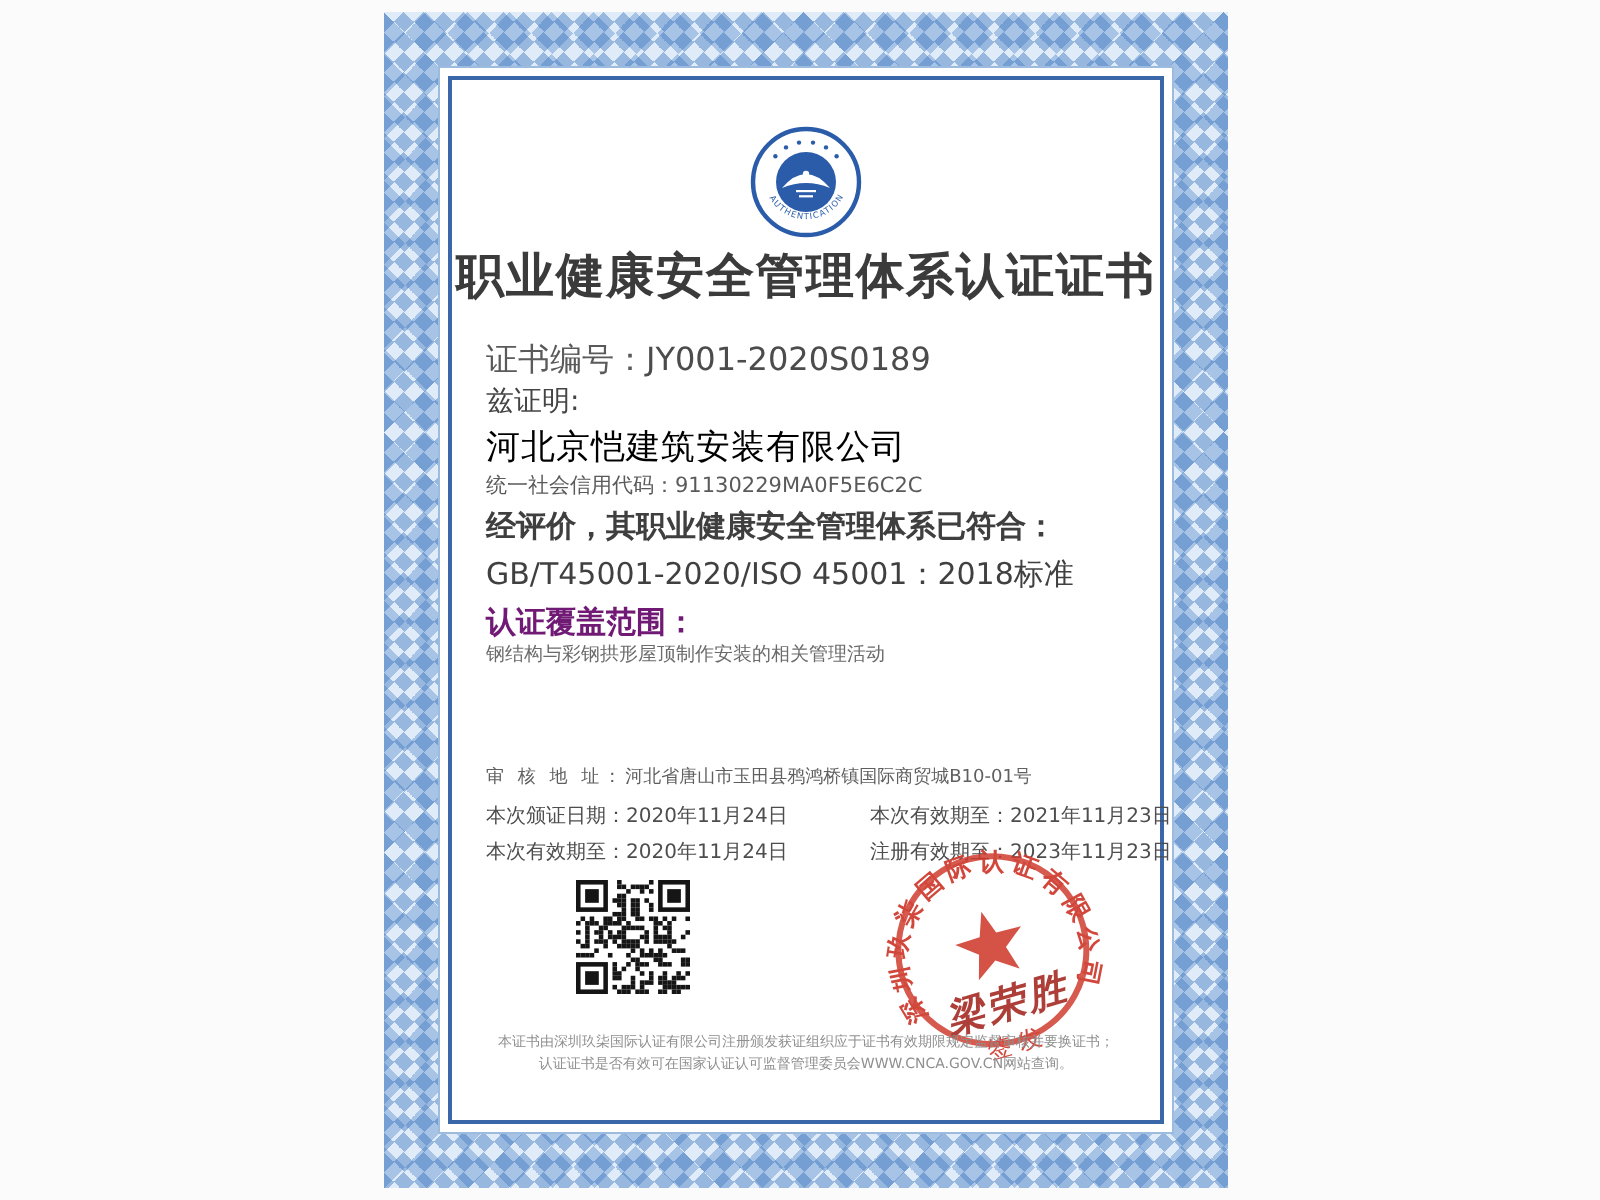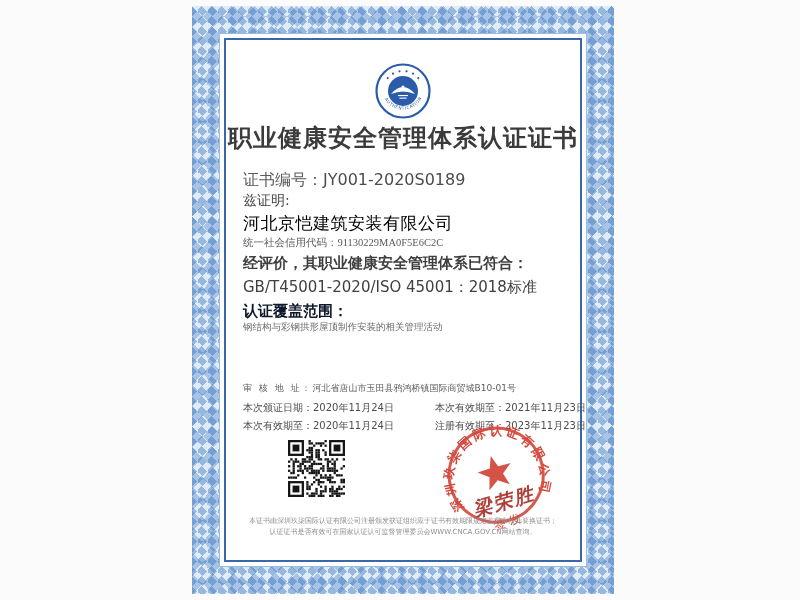--- a/index.html
+++ b/index.html
@@ -30,24 +30,24 @@
   .abs{position:absolute;left:17px;white-space:nowrap;}
   .logo{position:absolute;top:22px;left:50%;transform:translateX(-50%);}
   .title{
     top:82px;left:0;right:0;text-align:center;
     font-size:24px;font-weight:bold;color:#3b3b3b;letter-spacing:1px;
   }
   .certno{top:130px;font-size:16px;color:#5a5a5a;}
   .certno .val{color:#4c4c4c;}
   .certify{top:152px;font-size:14px;color:#444;}
   .company{top:172px;font-size:17px;color:#000000;font-weight:500;letter-spacing:.5px;}
-  .credit{top:196px;font-size:10.5px;color:#5a5a5a;font-family:Liberation Serif, serif;}
+  .credit{top:196px;font-size:10.5px;color:#5a5a5a;}
   .evaluation{top:214px;font-size:15px;color:#3f3f3f;font-weight:600;}
   .standard{top:238px;font-size:15px;color:#404040;}
-  .scopelabel{top:262px;font-size:15px;color:#0f172a;font-weight:600;}
+  .scopelabel{top:262px;font-size:15px;color:#701a75;font-weight:600;}
   .scopetext{top:281px;font-size:9.5px;color:#6b6b6b;}
   .addr{font-size:9px;color:#5f5f5f;}
   .addr .lbl{letter-spacing:2px;}
   .addr1{top:324px;}
   .addr2{top:342px;}
   .daterow{font-size:10px;color:#4d4d4d;}
   .d1{top:361px;}
   .d2{top:379px;}
   .dright{position:absolute;left:192px;}
   .qr{position:absolute;left:62px;top:400px;width:57px;height:57px;}

